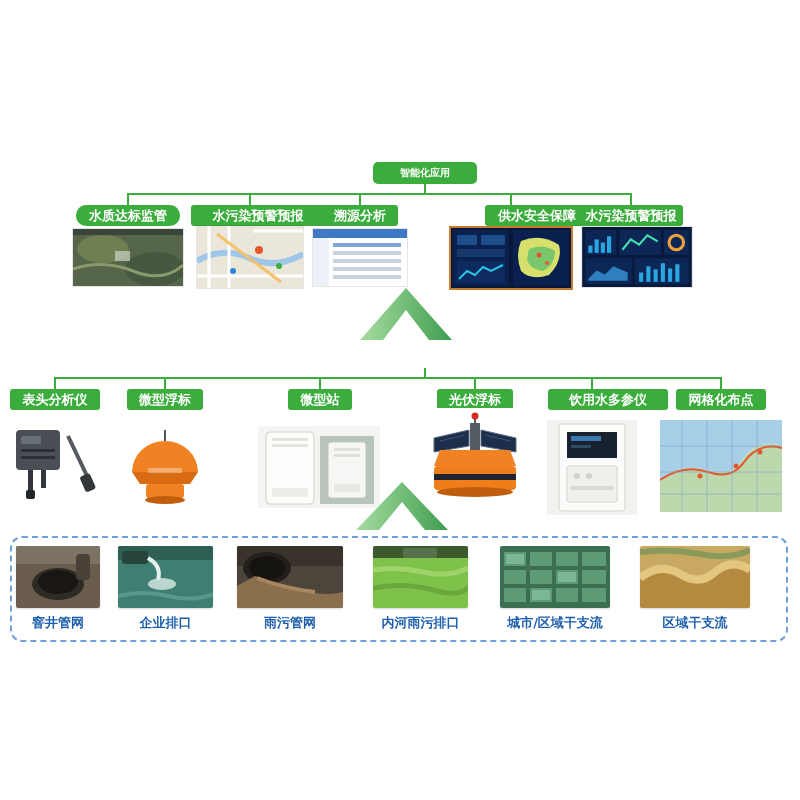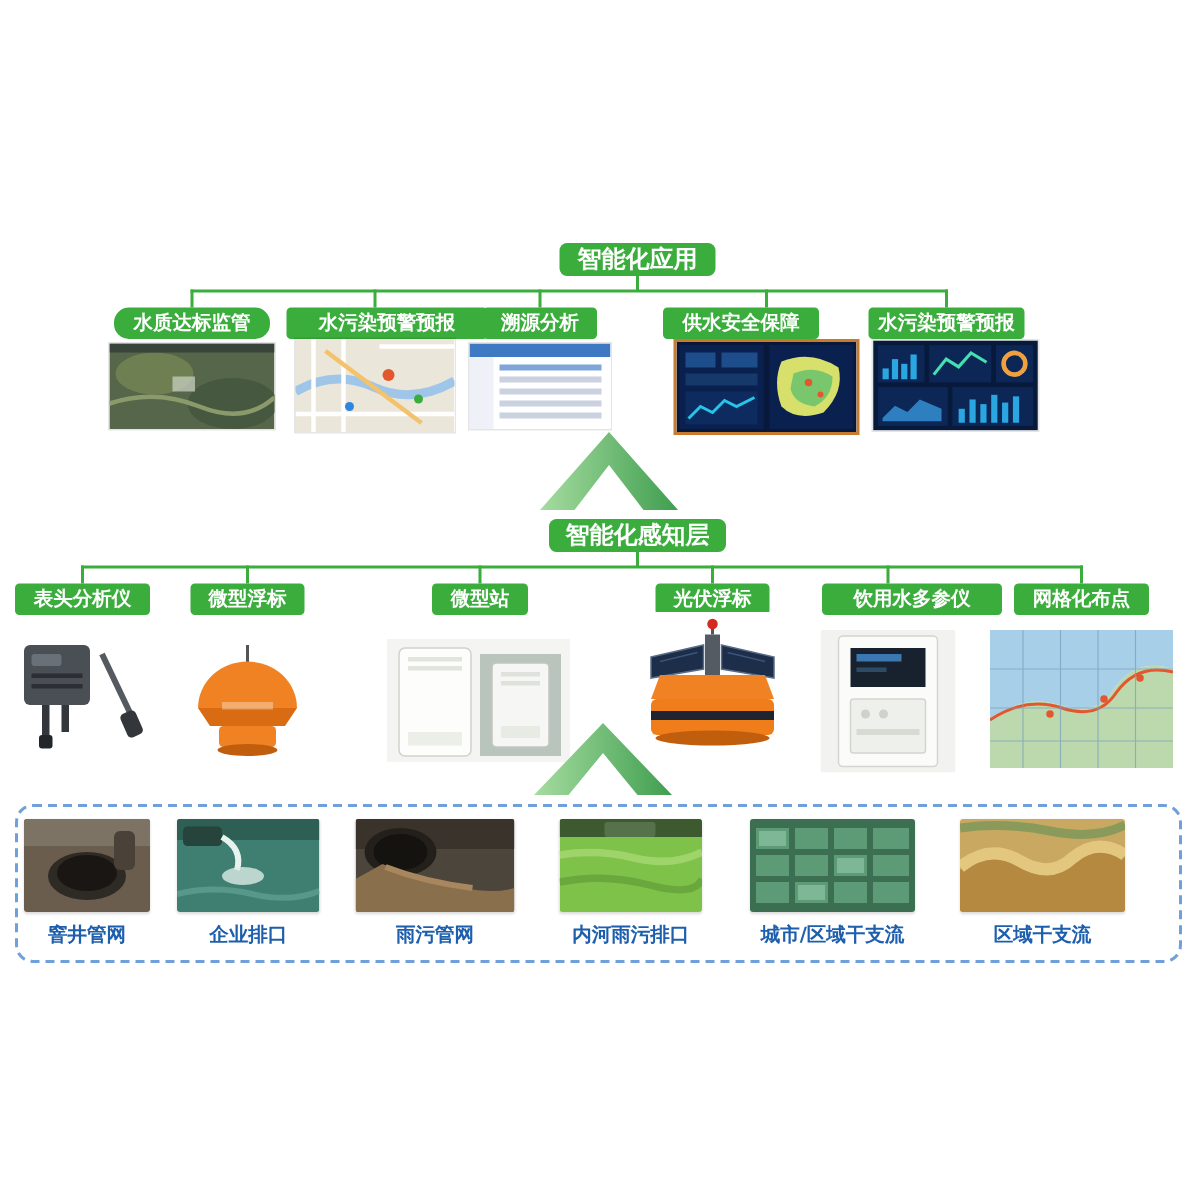--- a/index.html
+++ b/index.html
@@ -1,21 +1,21 @@
 <!DOCTYPE html>
 <html><head>
 <meta charset="utf-8">
 <style>
   * { margin:0; padding:0; box-sizing:border-box; }
   html,body { width:800px; height:800px; background:#ffffff;
     font-family:"DejaVu Sans","Liberation Sans",sans-serif; }
   .canvas { position:relative; width:800px; height:800px; background:#fff; overflow:hidden; }
 
   .hdr { position:absolute; background:#3aad3c; color:#fff; font-weight:bold;
-    font-size:16px; text-align:center; line-height:22px; height:22px; border-radius:5px; }
+    font-size:10px; text-align:center; line-height:22px; height:22px; border-radius:5px; }
   .glabel { position:absolute; background:#3aad3c; color:#fff; font-weight:bold;
     font-size:13px; text-align:center; line-height:21px; height:21px; border-radius:3px;
     white-space:nowrap; overflow:hidden; }
   .hline { position:absolute; height:2px; background:#3aad3c; }
   .vline { position:absolute; width:2px; background:#3aad3c; }
 
   .shot, .device, .photo, .arrow { position:absolute; }
   .shot svg, .device svg, .photo svg, .arrow svg { display:block; width:100%; height:100%; }
   .shot { box-shadow:0 0 0 1px rgba(0,0,0,0.10); }
   .shot.highlight { border:2px solid #c87a2e; box-shadow:none; }
@@ -36,21 +36,21 @@
   <div class="hline" style="left:127px;top:193px;width:505px;"></div>
   <div class="vline" style="left:127px;top:193px;height:12px;"></div>
   <div class="vline" style="left:249px;top:193px;height:12px;"></div>
   <div class="vline" style="left:359px;top:193px;height:12px;"></div>
   <div class="vline" style="left:510px;top:193px;height:12px;"></div>
   <div class="vline" style="left:630px;top:193px;height:12px;"></div>
 
   <div class="glabel" style="left:76px;top:205px;width:104px;border-radius:10px;">水质达标监管</div>
   <div class="glabel" style="left:191px;top:205px;width:134px;">水污染预警预报</div>
   <div class="glabel" style="left:322px;top:205px;width:76px;">溯源分析</div>
-  <div class="glabel" style="left:442px;top:205px;width:104px;">供水安全保障</div>
+  <div class="glabel" style="left:485px;top:205px;width:104px;">供水安全保障</div>
   <div class="glabel" style="left:579px;top:205px;width:104px;">水污染预警预报</div>
 
   <div class="shot" style="left:73px;top:229px;width:110px;height:57px;">
     <svg viewBox="0 0 110 57" aria-hidden="true">
       <rect width="110" height="57" fill="#55664a"></rect>
       <ellipse cx="30" cy="20" rx="26" ry="14" fill="#6e7f52"></ellipse>
       <ellipse cx="82" cy="40" rx="30" ry="17" fill="#465840"></ellipse>
       <path d="M0 40 Q30 30 60 42 T110 36" stroke="#8a9a6a" stroke-width="3" fill="none"></path>
       <rect x="42" y="22" width="15" height="10" fill="#c8cfc0" opacity="0.75"></rect>
       <rect x="0" y="0" width="110" height="6" fill="#39443a"></rect>
@@ -124,21 +124,20 @@
       <defs>
           <linearGradient id="gA" x1="0" y1="0" x2="1" y2="0">
         <stop offset="0" stop-color="#a6dca0"></stop>
             <stop offset="1" stop-color="#3f9e4f"></stop>
       </linearGradient>
         </defs>
       <polygon points="46,0 92,52 69,52 46,22 23,52 0,52" fill="url(#gA)"></polygon>
     </svg>
   </div>
 
-  <div class="hdr" style="left:366px;top:346px;width:118px;">智能化感知层</div>
 
   <div class="vline" style="left:424px;top:368px;height:10px;"></div>
   <div class="hline" style="left:54px;top:377px;width:668px;"></div>
   <div class="vline" style="left:54px;top:377px;height:12px;"></div>
   <div class="vline" style="left:164px;top:377px;height:12px;"></div>
   <div class="vline" style="left:319px;top:377px;height:12px;"></div>
   <div class="vline" style="left:474px;top:377px;height:12px;"></div>
   <div class="vline" style="left:591px;top:377px;height:12px;"></div>
   <div class="vline" style="left:720px;top:377px;height:12px;"></div>
 

